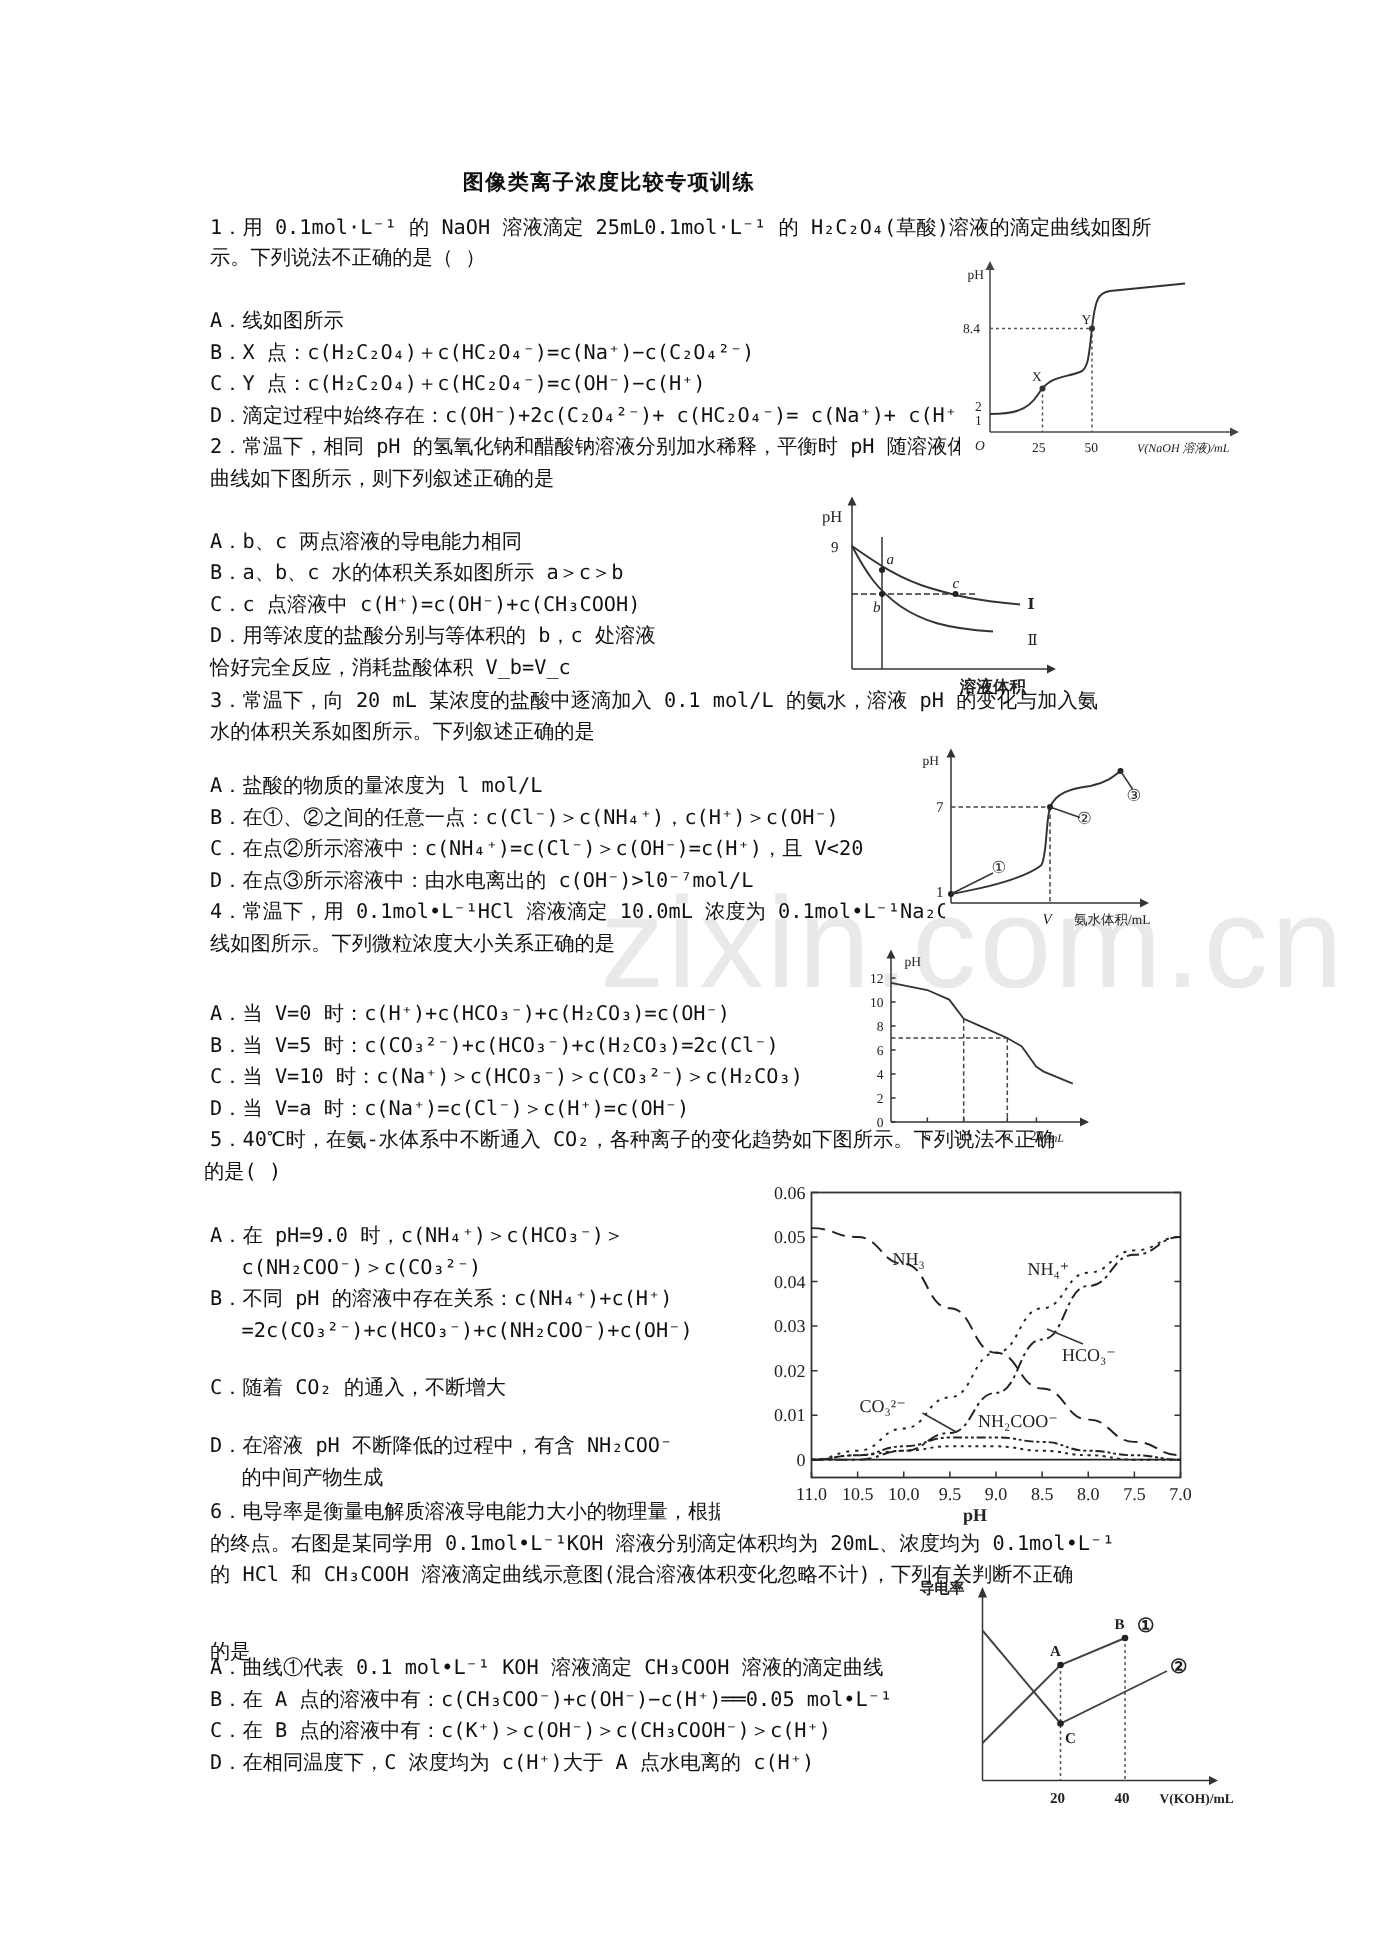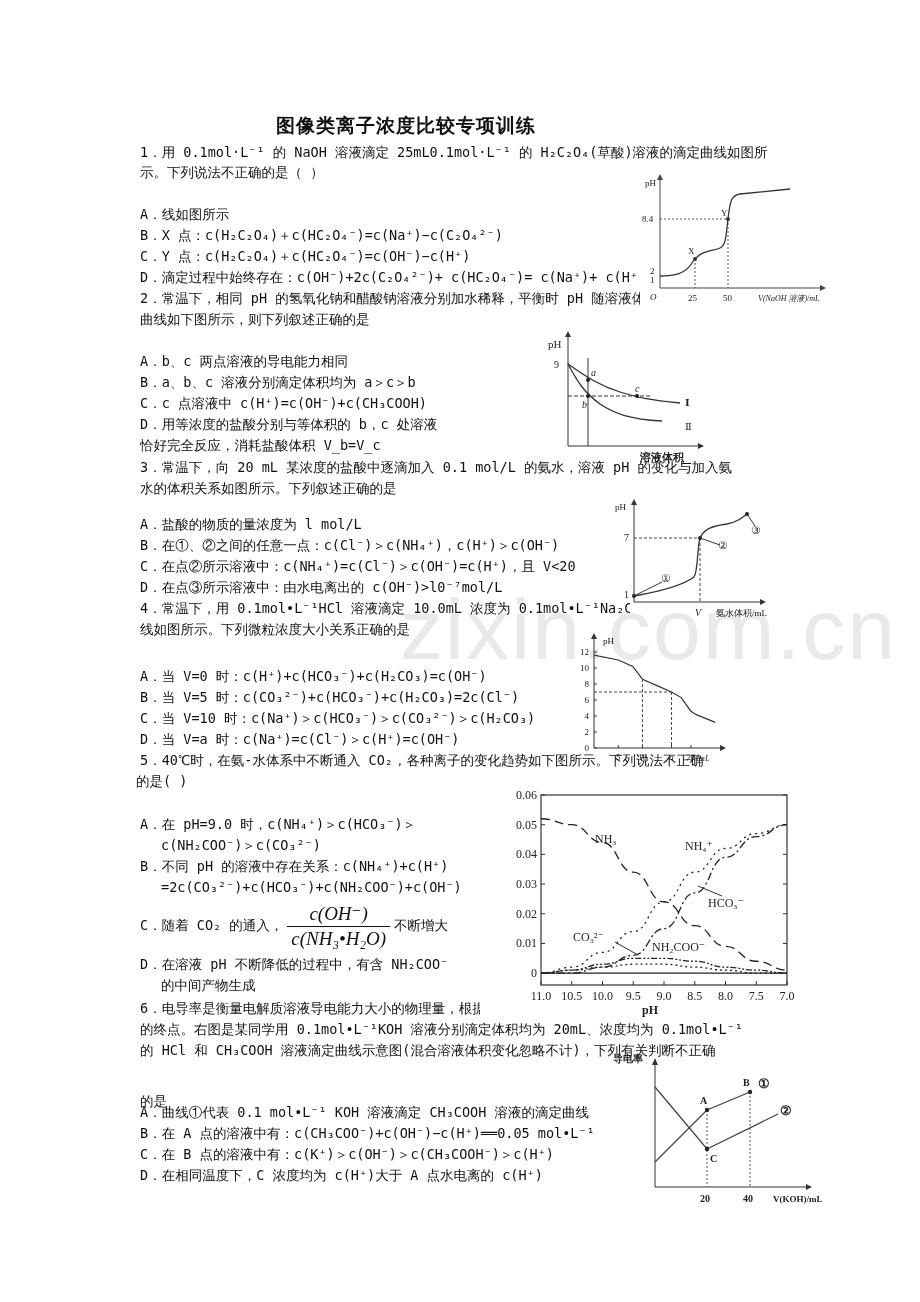--- a/index.html
+++ b/index.html
@@ -1,18 +1,18 @@
 <!DOCTYPE html>
 <html><head>
 <meta charset="utf-8">
 <style>
   html,body{margin:0;padding:0;background:#fff;}
   body{width:920px;height:1302px;position:relative;overflow:hidden;font-family:"DejaVu Sans Mono","Liberation Mono",monospace;color:#111;}
   .t{position:absolute;font-size:13.5px;line-height:20px;white-space:nowrap;}
-  .title{position:absolute;left:0;width:812px;top:113px;text-align:center;font-family:"DejaVu Serif","Liberation Serif",serif;font-weight:bold;font-size:19px;letter-spacing:1px;}
+  .title{position:absolute;left:0;width:812px;top:113px;text-align:center;font-family:"DejaVu Serif","Liberation Serif",serif;font-weight:bold;font-size:14px;letter-spacing:1px;}
   .fig{position:absolute;}
   svg text{font-family:"Liberation Serif","DejaVu Serif",serif;fill:#222;}
   .watermark{position:absolute;left:400px;top:580px;font-family:"Liberation Sans",sans-serif;font-size:86px;color:#e9e9e9;letter-spacing:2px;z-index:0;}
   .t,.fig,.title{z-index:1;}
   .frac{display:inline-block;vertical-align:middle;text-align:center;font-family:"Liberation Serif","DejaVu Serif",serif;font-style:italic;font-size:19px;margin:0 4px;}
   .frac .num{display:block;border-bottom:1px solid #111;padding:0 4px;line-height:24px;}
   .frac .den{display:block;padding:0 4px;line-height:24px;}
 </style>
 </head>
 <body>
@@ -47,21 +47,21 @@
   <path d="M20,106 C35,106 45,104 52,93 C60,80 70,82 80,78 C86,76 86,65 88,49 C90,30 92,25 100,24 L150,19" fill="none" stroke="#333" stroke-width="1.3"></path>
   <circle cx="55" cy="89" r="2" fill="#333"></circle>
   <circle cx="88" cy="49" r="2" fill="#333"></circle>
   <text x="48" y="84" font-size="9">X</text>
   <text x="81" y="46" font-size="9">Y</text>
 </svg>
 
 <div class="t" style="left:140px;top:288px;width:500px;overflow:hidden">2．常温下，相同 pH 的氢氧化钠和醋酸钠溶液分别加水稀释，平衡时 pH 随溶液体积变化的</div>
 <div class="t" style="left:140px;top:309px">曲线如下图所示，则下列叙述正确的是</div>
 <div class="t" style="left:140px;top:351px">A．b、c 两点溶液的导电能力相同</div>
-<div class="t" style="left:140px;top:372px">B．a、b、c 溶液分别滴定体积均为 a＞c＞b</div>
+<div class="t" style="left:140px;top:372px">B．a、b、c 水的体积关系如图所示 a＞c＞b</div>
 <div class="t" style="left:140px;top:393px">C．c 点溶液中 c(H⁺)=c(OH⁻)+c(CH₃COOH)</div>
 <div class="t" style="left:140px;top:414px">D．用等浓度的盐酸分别与等体积的 b，c 处溶液</div>
 <div class="t" style="left:140px;top:435px">恰好完全反应，消耗盐酸体积 V_b=V_c</div>
 
 <svg class="fig" style="left:540px;top:328px" width="170" height="140">
   <line x1="28" y1="118" x2="160" y2="118" stroke="#333"></line>
   <polygon points="158,115 164,118 158,121" fill="#333"></polygon>
   <line x1="28" y1="118" x2="28" y2="6" stroke="#333"></line>
   <polygon points="25,9 28,3 31,9" fill="#333"></polygon>
   <text x="8" y="20" font-size="11">pH</text>
@@ -160,21 +160,21 @@
     </g>
 </svg>
 
 <div class="t" style="left:140px;top:750px;width:650px;overflow:hidden">5．40℃时，在氨-水体系中不断通入 CO₂，各种离子的变化趋势如下图所示。下列说法不正确</div>
 <div class="t" style="left:136px;top:771px">的是(  )</div>
 <div class="t" style="left:140px;top:814px">A．在 pH=9.0 时，c(NH₄⁺)＞c(HCO₃⁻)＞</div>
 <div class="t" style="left:161px;top:835px">c(NH₂COO⁻)＞c(CO₃²⁻)</div>
 <div class="t" style="left:140px;top:856px">B．不同 pH 的溶液中存在关系：c(NH₄⁺)+c(H⁺)</div>
 <div class="t" style="left:161px;top:877px">=2c(CO₃²⁻)+c(HCO₃⁻)+c(NH₂COO⁻)+c(OH⁻)</div>
 <div class="t" style="left:140px;top:900px;line-height:50px;height:50px">
-  <span>C．随着 CO₂ 的通入，</span><span class="frac"><span class="num">c(OH⁻)</span><span class="den">c(NH₃•H₂O)</span></span><span>不断增大</span>
+  <span>C．随着 CO₂ 的通入，</span><span>不断增大</span>
 </div>
 <div class="t" style="left:140px;top:954px">D．在溶液 pH 不断降低的过程中，有含 NH₂COO⁻</div>
 <div class="t" style="left:161px;top:975px">的中间产物生成</div>
 
 <svg class="fig" style="left:495px;top:785px" width="310" height="232">
   <g id="q5-frame">
       <rect x="46" y="10" width="246" height="190" fill="none" stroke="#333" stroke-width="1.2"></rect>
       <line x1="46" y1="188.125" x2="292" y2="188.125" stroke="#222" stroke-width="1.2"></line>
     </g>
   <g id="q5-yticks">

